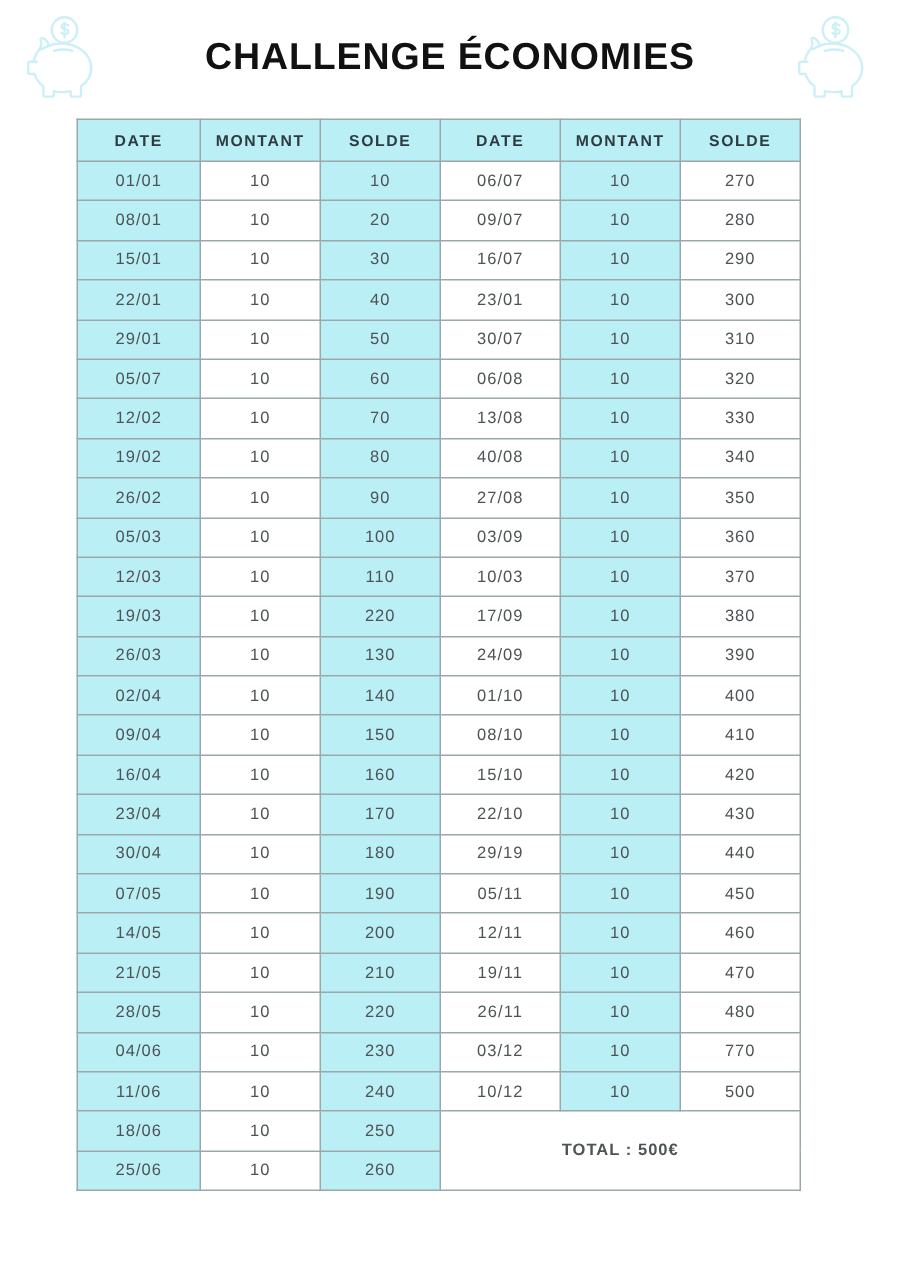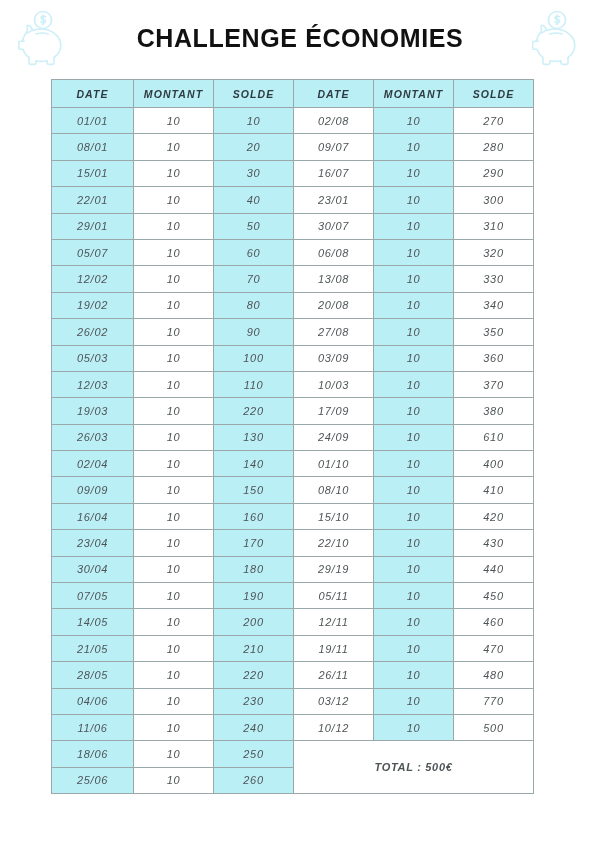--- a/index.html
+++ b/index.html
@@ -35,21 +35,20 @@
     color: #111111;
     font-family: "Liberation Sans", sans-serif;
   }
 
   
   .table-wrap {
     position: absolute;
     left: 51px;
     top: 79px;
     width: 482px;
-    font-style: italic;
   }
   table.challenge {
     border-collapse: collapse;
     width: 482px;
     table-layout: fixed;
   }
   table.challenge col.c1 { width: 82px; }
   table.challenge col.c2 { width: 80px; }
   table.challenge col.c3 { width: 80px; }
   table.challenge col.c4 { width: 80px; }
@@ -137,21 +136,21 @@
         <th>DATE</th>
         <th>MONTANT</th>
         <th>SOLDE</th>
       </tr>
     </thead>
     <tbody id="table-body">
         <tr>
           <td class="fill">01/01</td>
           <td>10</td>
           <td class="fill">10</td>
-          <td>02/08</td>
+          <td>06/07</td>
           <td class="fill">10</td>
           <td>270</td>
         </tr>
         <tr>
           <td class="fill">08/01</td>
           <td>10</td>
           <td class="fill">20</td>
           <td>09/07</td>
           <td class="fill">10</td>
           <td>280</td>
@@ -193,21 +192,21 @@
           <td>10</td>
           <td class="fill">70</td>
           <td>13/08</td>
           <td class="fill">10</td>
           <td>330</td>
         </tr>
         <tr>
           <td class="fill">19/02</td>
           <td>10</td>
           <td class="fill">80</td>
-          <td>20/08</td>
+          <td>40/08</td>
           <td class="fill">10</td>
           <td>340</td>
         </tr>
         <tr>
           <td class="fill">26/02</td>
           <td>10</td>
           <td class="fill">90</td>
           <td>27/08</td>
           <td class="fill">10</td>
           <td>350</td>
@@ -235,32 +234,32 @@
           <td>17/09</td>
           <td class="fill">10</td>
           <td>380</td>
         </tr>
         <tr>
           <td class="fill">26/03</td>
           <td>10</td>
           <td class="fill">130</td>
           <td>24/09</td>
           <td class="fill">10</td>
-          <td>610</td>
+          <td>390</td>
         </tr>
         <tr>
           <td class="fill">02/04</td>
           <td>10</td>
           <td class="fill">140</td>
           <td>01/10</td>
           <td class="fill">10</td>
           <td>400</td>
         </tr>
         <tr>
-          <td class="fill">09/09</td>
+          <td class="fill">09/04</td>
           <td>10</td>
           <td class="fill">150</td>
           <td>08/10</td>
           <td class="fill">10</td>
           <td>410</td>
         </tr>
         <tr>
           <td class="fill">16/04</td>
           <td>10</td>
           <td class="fill">160</td>

